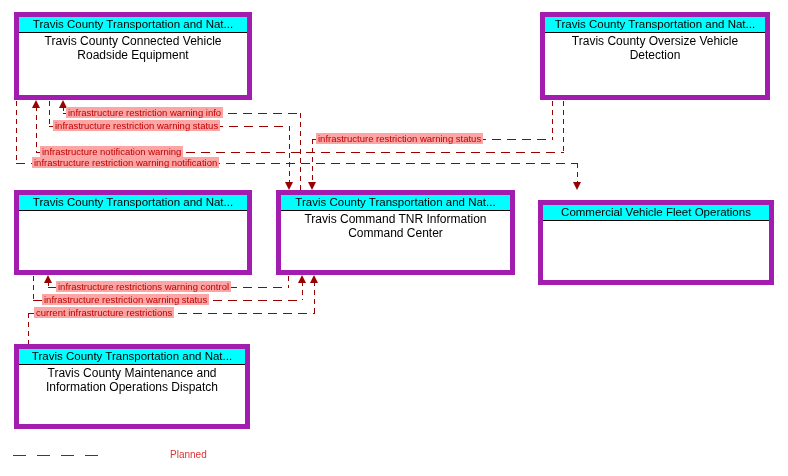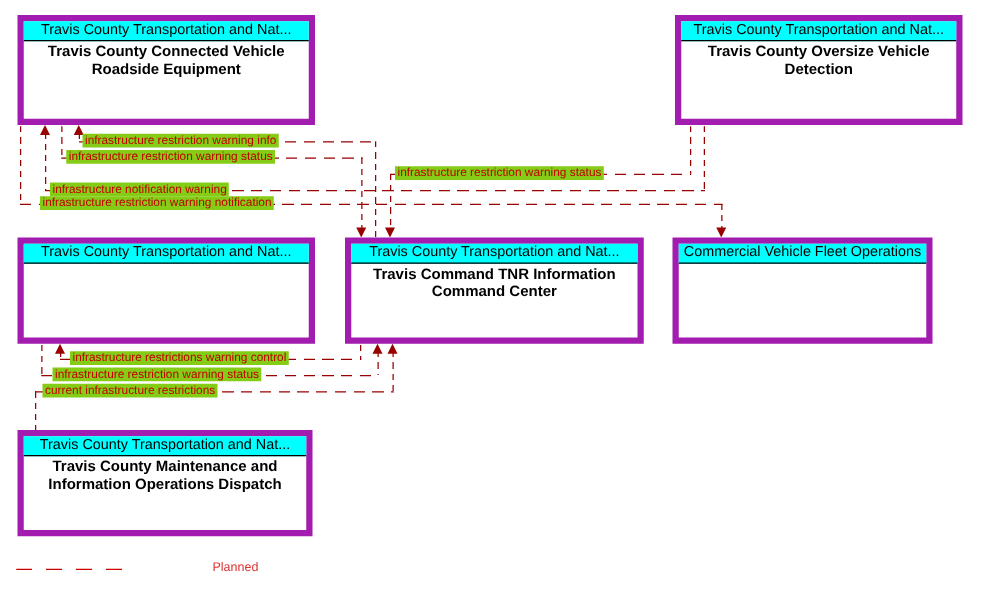--- a/index.html
+++ b/index.html
@@ -1,30 +1,30 @@
 <!DOCTYPE html>
 <html><head>
 <meta charset="utf-8">
 <style>
   html,body{margin:0;padding:0;background:#ffffff;}
   .canvas{position:relative;width:788px;height:476px;background:#fff;overflow:hidden;
           font-family:"Liberation Sans",sans-serif;}
   .entity{position:absolute;background:#fff;border:5px solid #a21caf;box-sizing:border-box;}
   .entity-header{background:#00ffff;border-bottom:1px solid #000;height:15px;line-height:15px;
                  font-size:11.5px;text-align:center;white-space:nowrap;overflow:hidden;color:#000;}
-  .entity-title{font-size:12px;text-align:center;color:#000;padding:1px 6px 0 6px;line-height:14px;font-weight:bold;}
+  .entity-title{font-size:12px;text-align:center;color:#000;padding:1px 6px 0 6px;line-height:14px;}
   .hline{position:absolute;height:1px;
          background:repeating-linear-gradient(90deg,#990000 0 9px,transparent 9px 15px);}
   .vline{position:absolute;width:1px;
          background:repeating-linear-gradient(180deg,#990000 0 5px,transparent 5px 9px);}
   .arrow-up{position:absolute;width:0;height:0;border-left:4px solid transparent;
             border-right:4px solid transparent;border-bottom:8px solid #990000;}
   .arrow-down{position:absolute;width:0;height:0;border-left:4px solid transparent;
               border-right:4px solid transparent;border-top:8px solid #990000;}
-  .flow-label{position:absolute;font-size:9.5px;line-height:11px;color:#c00000;background:#84cc16;
+  .flow-label{position:absolute;font-size:9.5px;line-height:11px;color:#c00000;background:#fca5a5;
               white-space:nowrap;padding:0 2px;}
   .legend-line{position:absolute;height:1px;
                background:repeating-linear-gradient(90deg,#cc0000 0 13px,transparent 13px 24px);}
   .legend-label{position:absolute;font-size:10px;color:#dd3333;white-space:nowrap;padding-left:44px;}
 </style>
 </head>
 <body>
 
 <div class="canvas">
 
@@ -89,21 +89,21 @@
 
   <div class="entity" style="left:14px;top:190px;width:238px;height:85px">
     <div class="entity-header">Travis County Transportation and Nat...</div>
   </div>
 
   <div class="entity" style="left:276px;top:190px;width:239px;height:85px">
     <div class="entity-header">Travis County Transportation and Nat...</div>
     <div class="entity-title">Travis Command TNR Information Command Center</div>
   </div>
 
-  <div class="entity" style="left:538px;top:190px;width:208px;height:85px">
+  <div class="entity" style="left:538px;top:200px;width:236px;height:85px">
     <div class="entity-header">Commercial Vehicle Fleet Operations</div>
   </div>
 
   <div class="entity" style="left:14px;top:344px;width:236px;height:85px">
     <div class="entity-header">Travis County Transportation and Nat...</div>
     <div class="entity-title">Travis County Maintenance and Information Operations Dispatch</div>
   </div>
 
   <div class="legend-line" style="left:13px;top:455px;width:93px"></div>
   <span class="legend-label" style="left:126px;top:449px">Planned</span>

